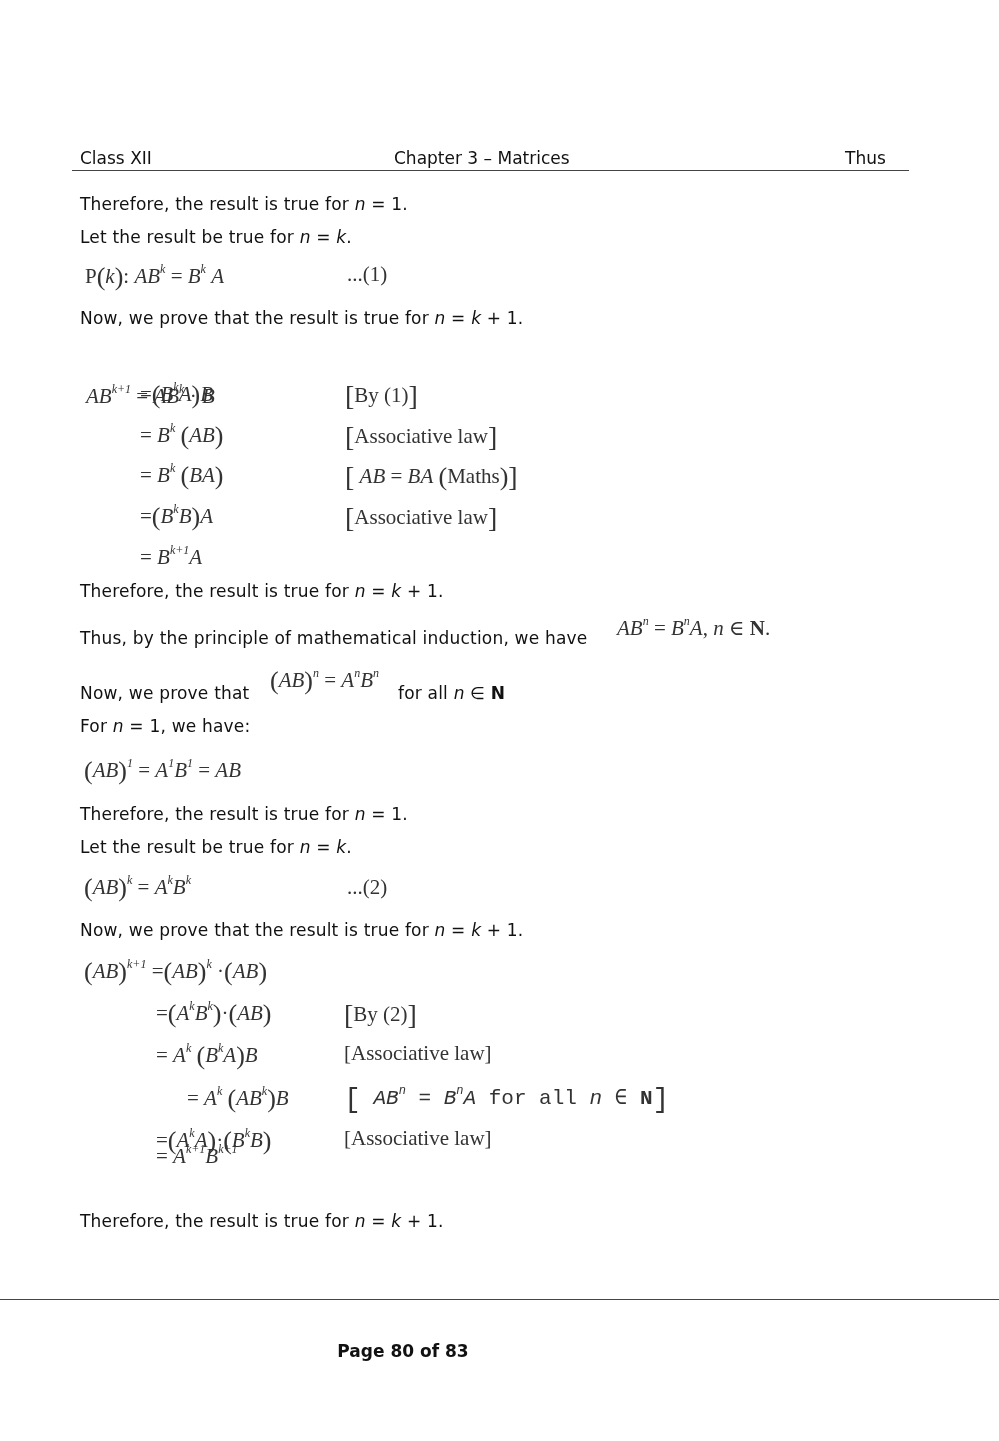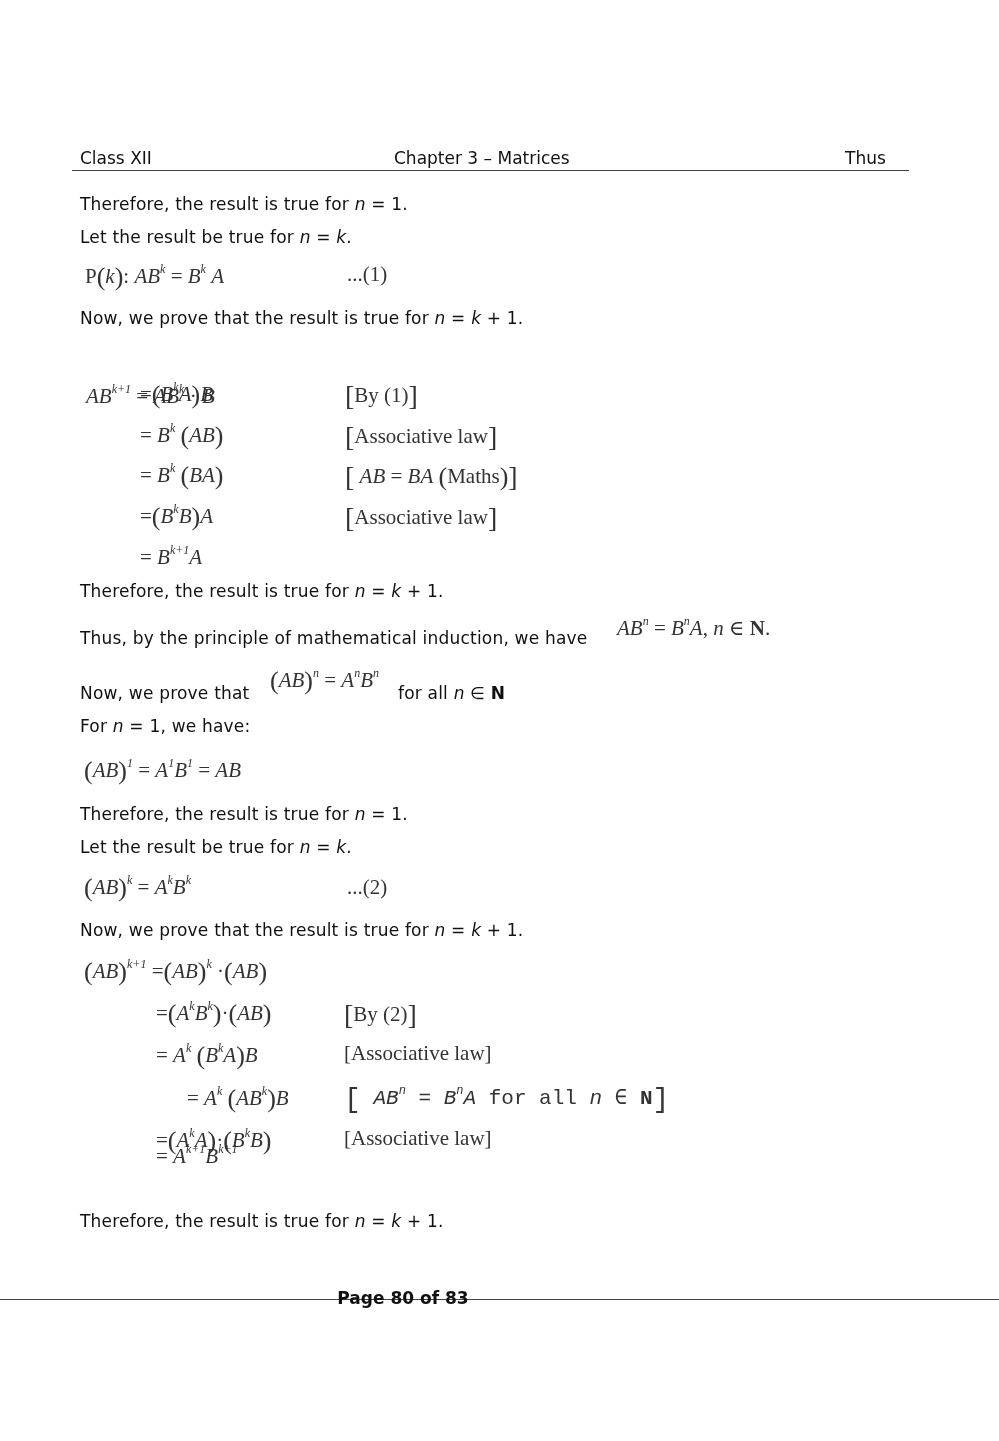--- a/index.html
+++ b/index.html
@@ -10,21 +10,21 @@
   .txt { font-size:17px; letter-spacing:0.2px; }
   .txt i { font-style:italic; }
   .math { font-family:"Liberation Serif", "DejaVu Serif", serif; font-size:21px; color:#333; }
   .math i { font-style:italic; }
   .math sup { font-size:12px; font-style:italic; vertical-align:10px; line-height:0; }
   .big { font-size:26px; font-style:normal; vertical-align:-2px; }
   .reason { font-family:"Liberation Serif", "DejaVu Serif", serif; font-size:21px; color:#333; }
   .reason i { font-style:italic; }
   .brk { font-size:28px; vertical-align:-3px; }
   .foot-line { position:absolute; left:0; width:999px; top:1299px; border-top:1.5px solid #444; }
-  .foot { font-size:17px; font-weight:bold; top:1288px; left:0; width:806px; text-align:center; }
+  .foot { font-size:17px; font-weight:bold; top:1341px; left:0; width:806px; text-align:center; }
 </style>
 </head>
 <body>
 
 <div class="abs hdr" style="left:80px;text-align:right;">Class XII</div>
 <div class="abs hdr" style="left:394px;">Chapter 3 – Matrices</div>
 <div class="abs hdr" style="left:845px;">Thus</div>
 <div class="hdr-line"></div>
 
 <div class="abs txt" style="left:80px; top:194px;"><span>Therefore, the result is true for </span><i>n</i><span> = 1.</span></div>

